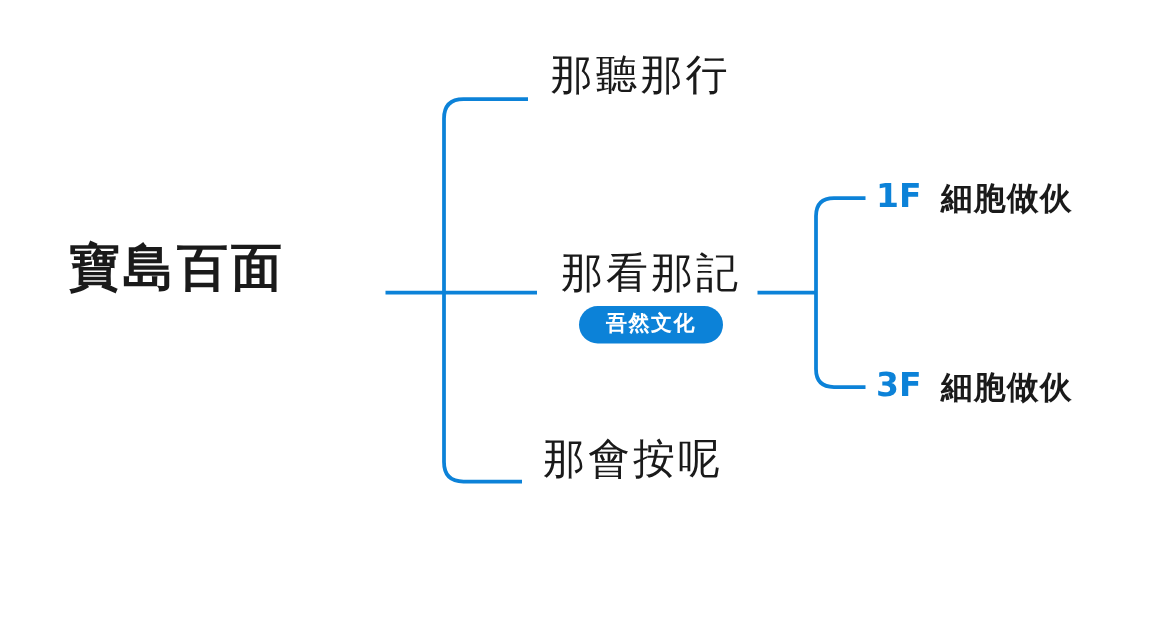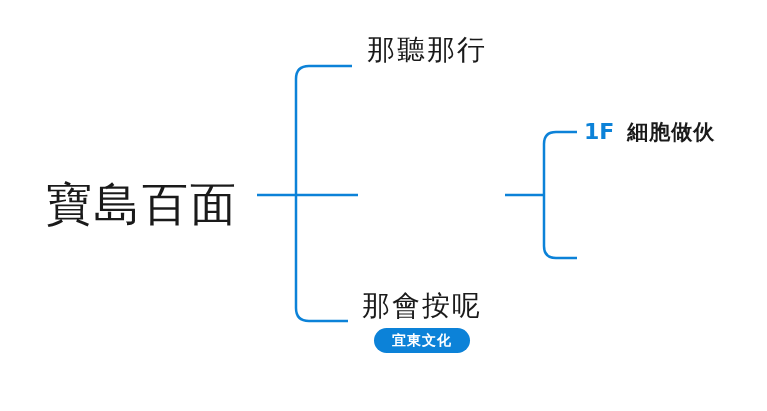--- a/index.html
+++ b/index.html
@@ -23,23 +23,23 @@
     height: 411px;
   }
   #connectors path {
     fill: none;
     stroke: var(--accent, #0c82d8);
     stroke-width: 2.5;
   }
   .root-title {
     position: absolute;
     left: 46px;
-    top: 180px;
-    font-size: 46px;
-    font-weight: 400;
+    top: 162px;
+    font-size: 34px;
+    font-weight: 700;
     letter-spacing: 2px;
     line-height: 1.05;
     color: var(--text, #1a1a1a);
     white-space: nowrap;
   }
   .node {
     position: absolute;
     width: 180px;
     display: flex;
     flex-direction: column;
@@ -102,25 +102,32 @@
     <path d="M505,195 H544"></path>
     <path d="M577,132 H556 Q544,132 544,144 V246 Q544,258 556,258 H577"></path>
   </svg>
 
   <div class="root-title">寶島百面</div>
 
   <div class="node node-0">
     <div class="node-title">那聽那行</div>
   </div>
 
+  <div class="node node-1">
+    <div class="node-title">那看那記</div>
+    <div class="node-badge">吾然文化</div>
+  </div>
 
   <div class="node node-2">
     <div class="node-title">那會按呢</div>
-    <div class="node-badge">宜東文化</div>
   </div>
 
   <div class="leaf leaf-0">
     <span class="leaf-tag">1F</span>
     <span class="leaf-label">細胞做伙</span>
   </div>
 
+  <div class="leaf leaf-1">
+    <span class="leaf-tag">3F</span>
+    <span class="leaf-label">細胞做伙</span>
+  </div>
 
 </div>
 
 </body></html>

